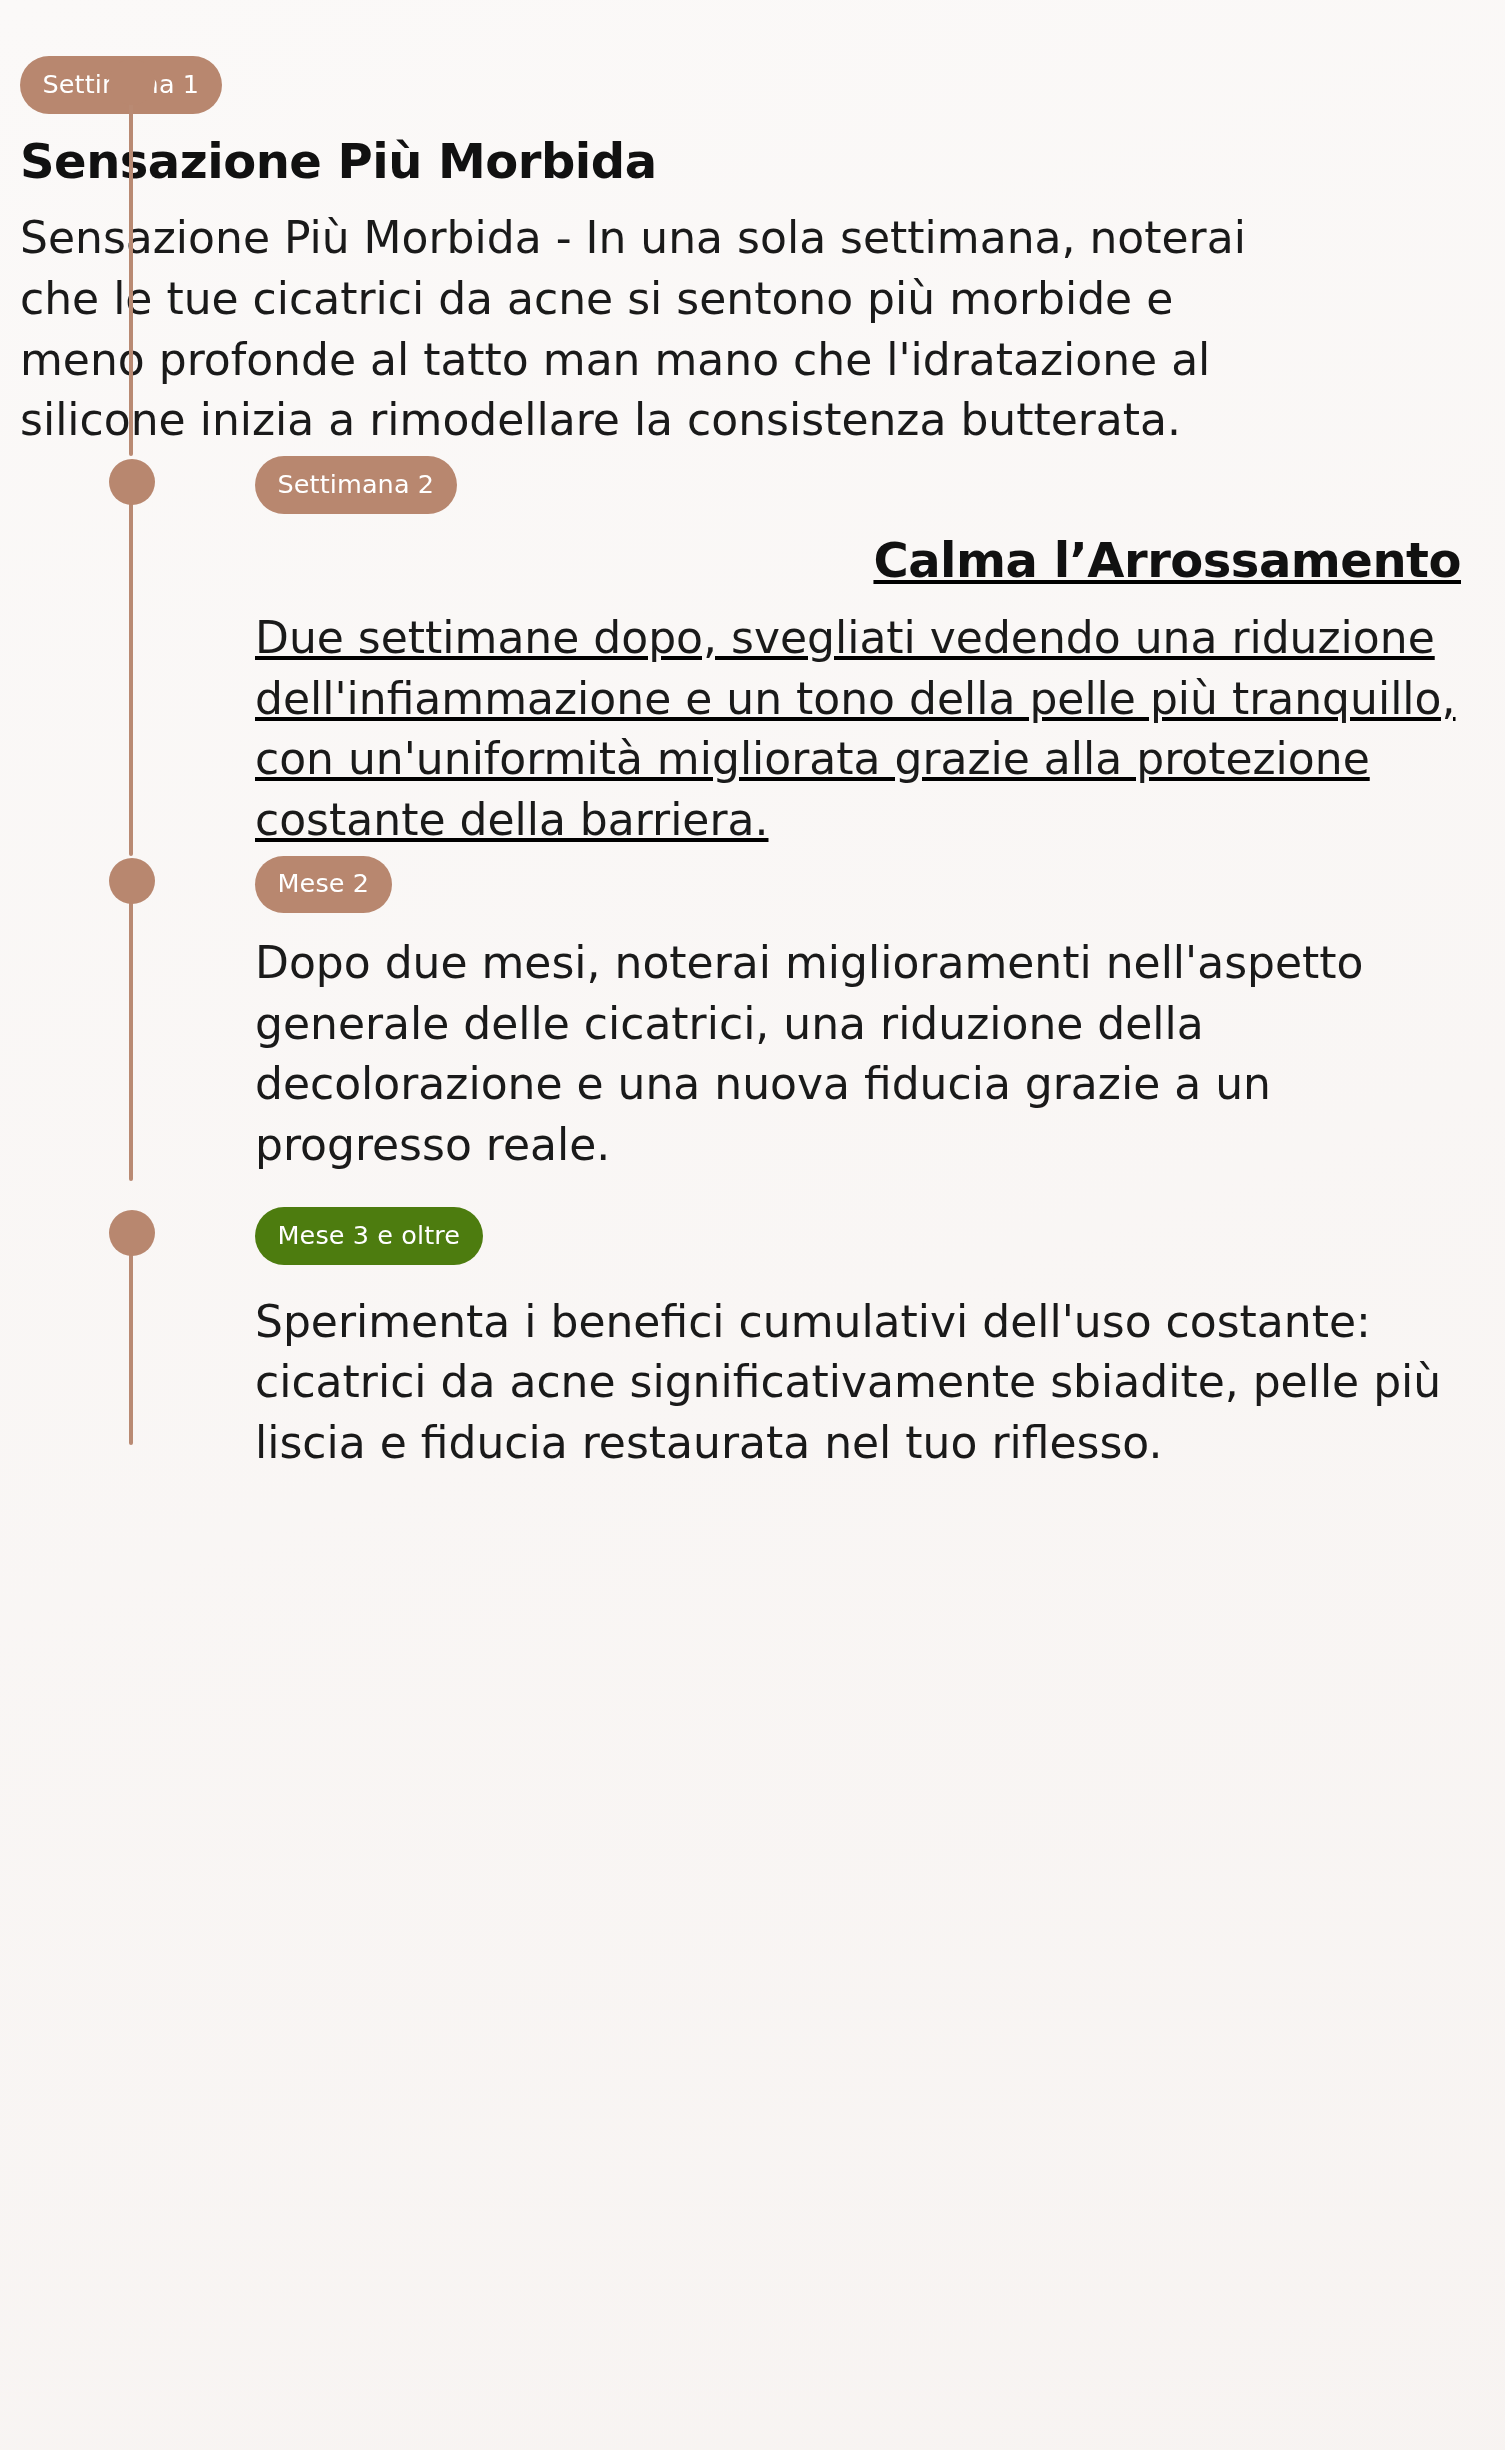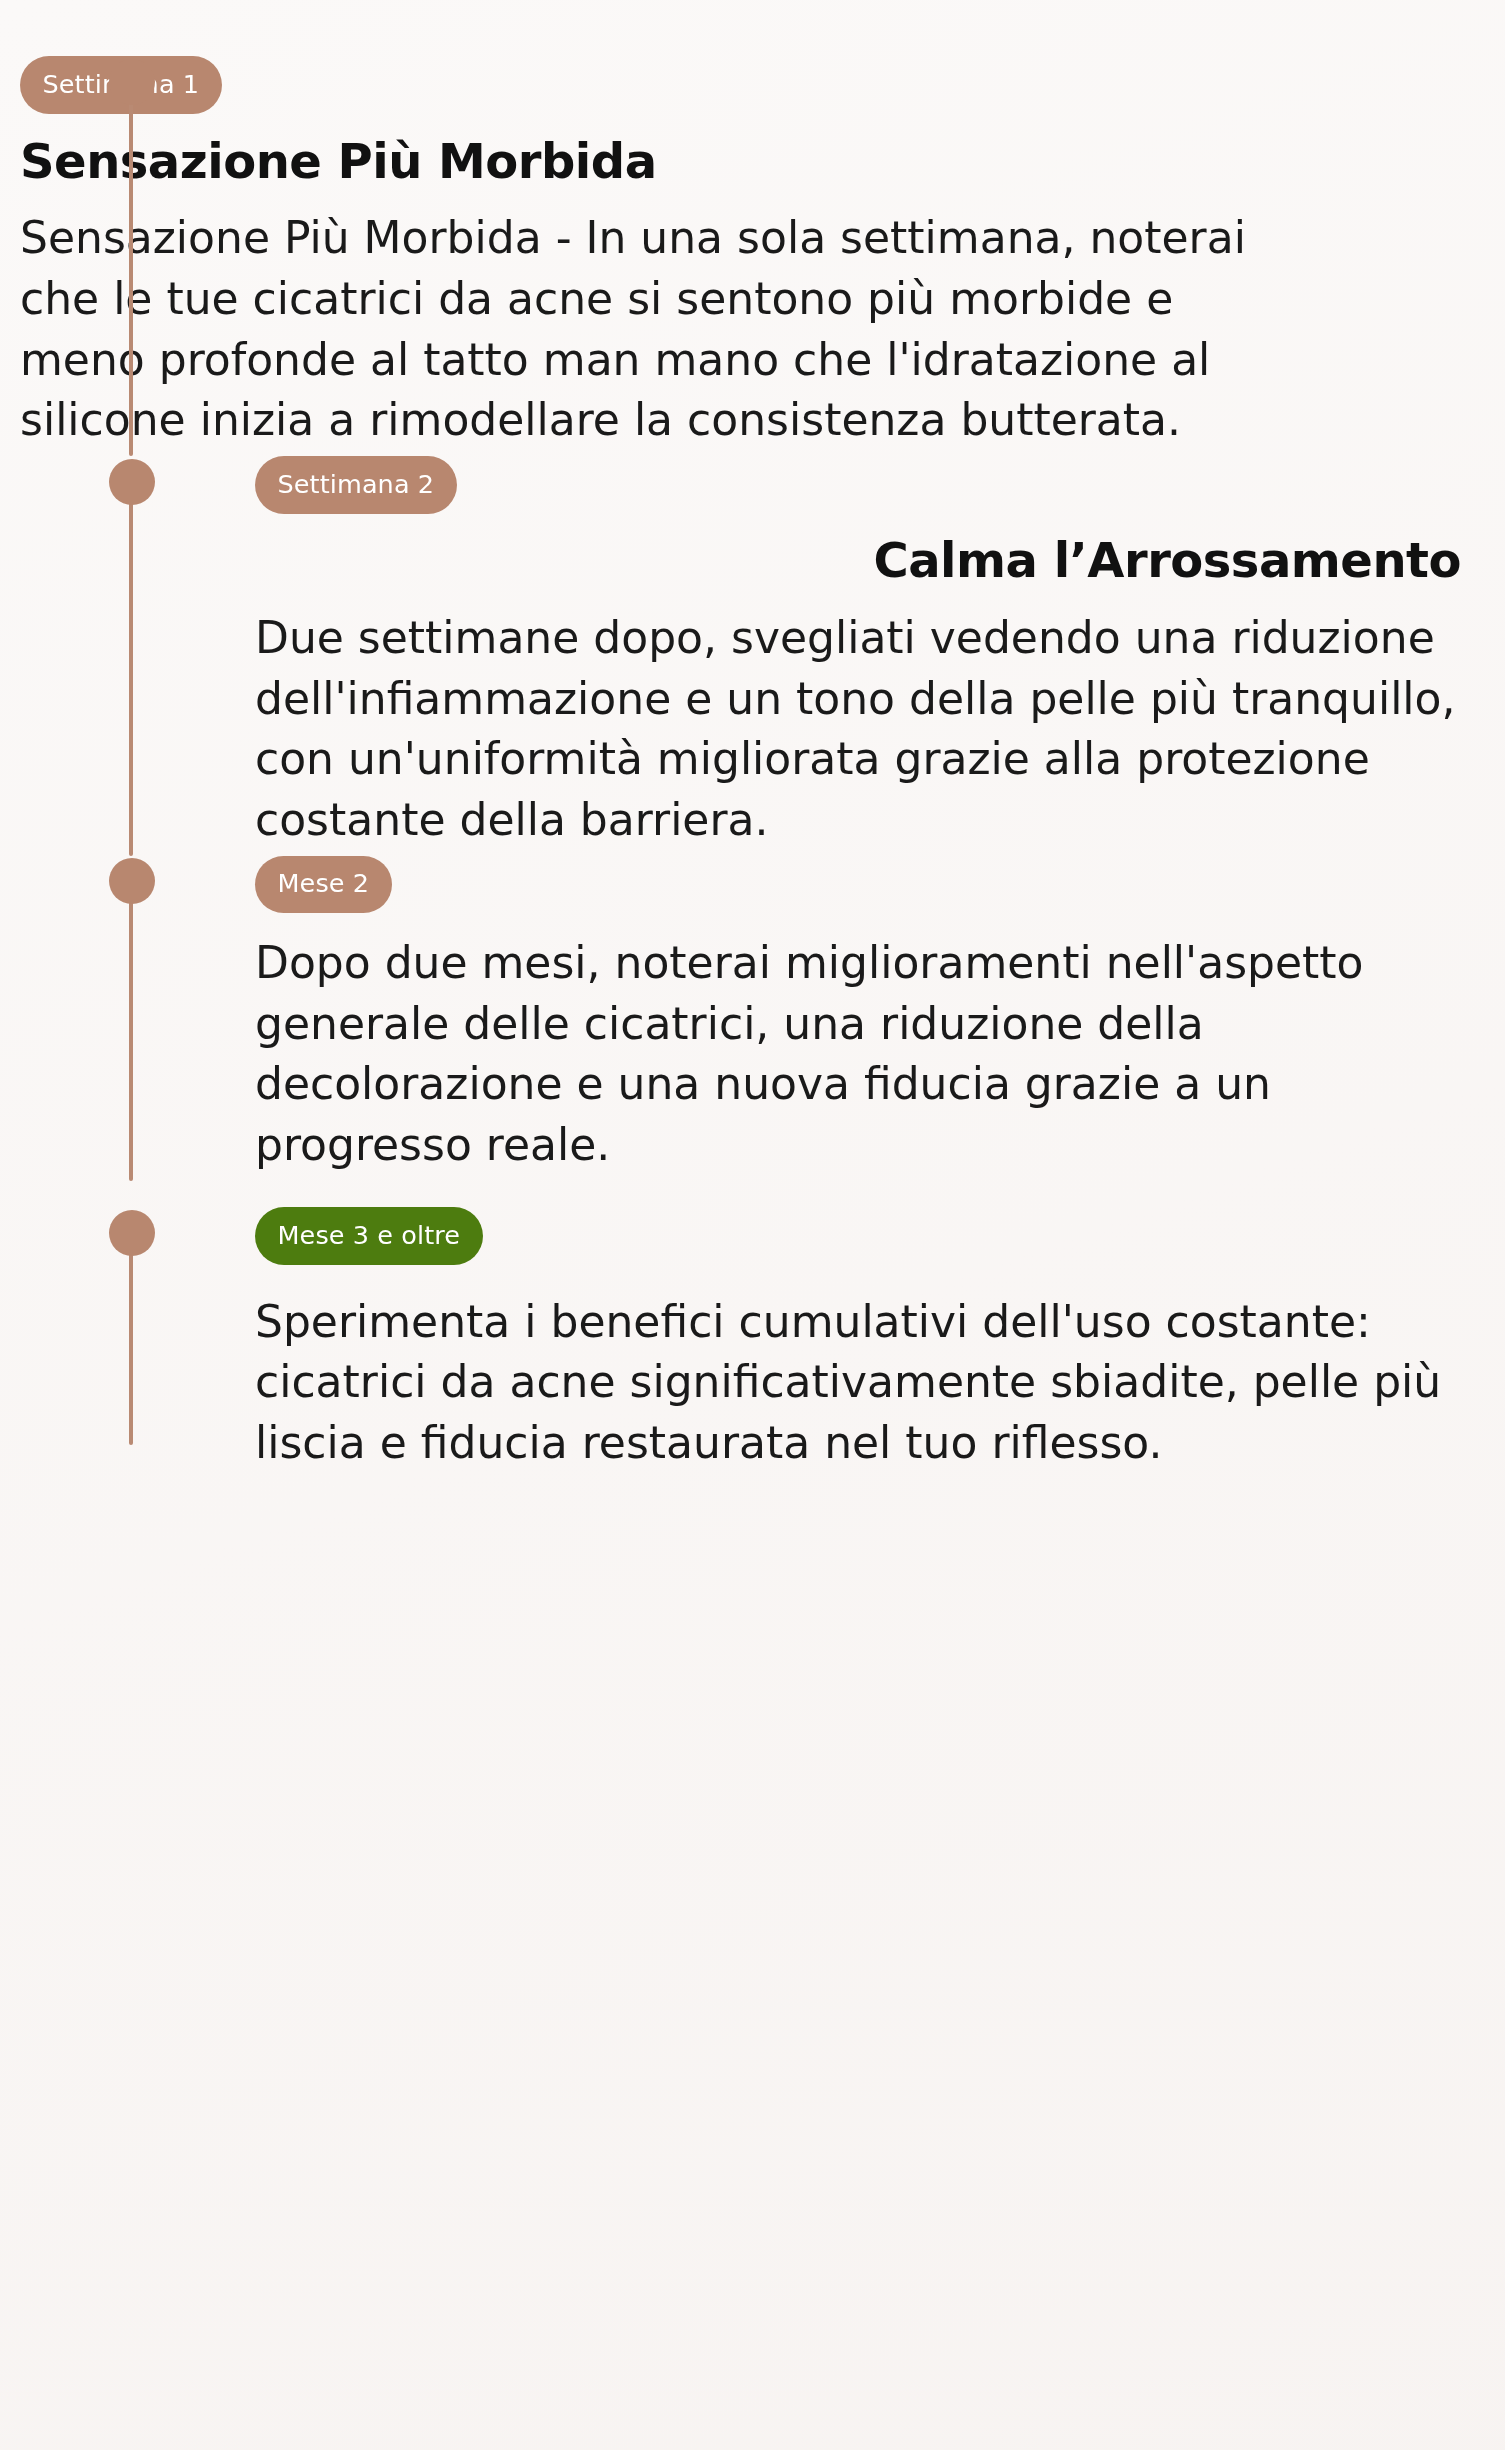--- a/index.html
+++ b/index.html
@@ -80,21 +80,21 @@
     margin: 19.6px 0 0 0;
     font-size: 44px;
     line-height: 1.38;
     color: #1a1a1a;
     max-width: 1230px;
     font-weight: 400;
   }
 
   
   #item-0 { padding-top: 27.4px; padding-left: 20px; }
-  #item-1 { padding-top: 4.9px; }
+  #item-1 { padding-top: 4.9px; text-decoration: underline; }
   #item-2 { padding-top: 4.9px; }
   #item-3 { padding-top: 31px; }
 
   #item-0 .dot { top: 30px; }
   #item-0 .rail { top: 55px; }
 
   #item-1 .dot { top: 7.8px; }
   #item-1 .rail { top: 32px; }
 
   #item-2 .dot { top: 7.8px; }

